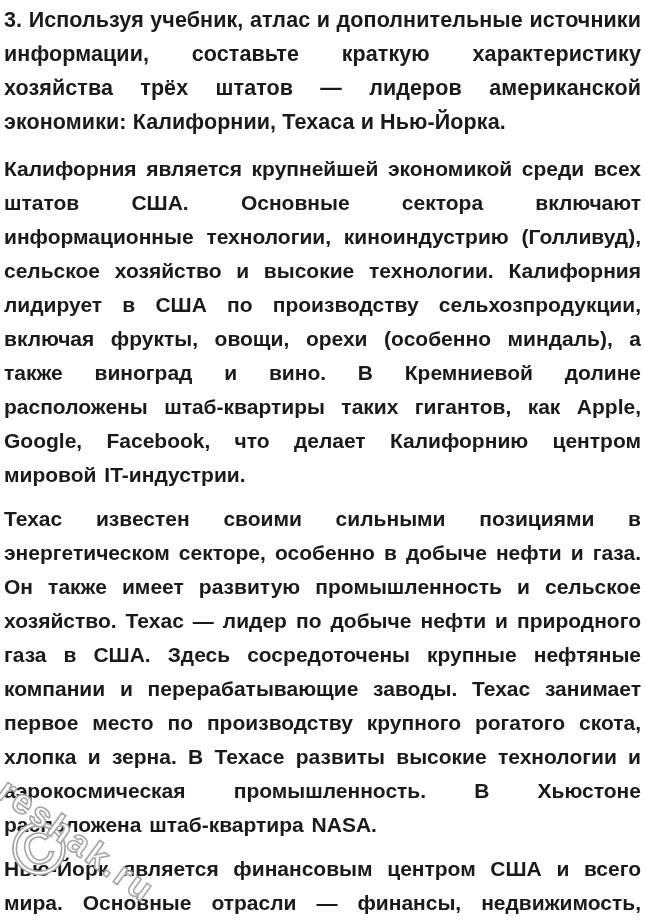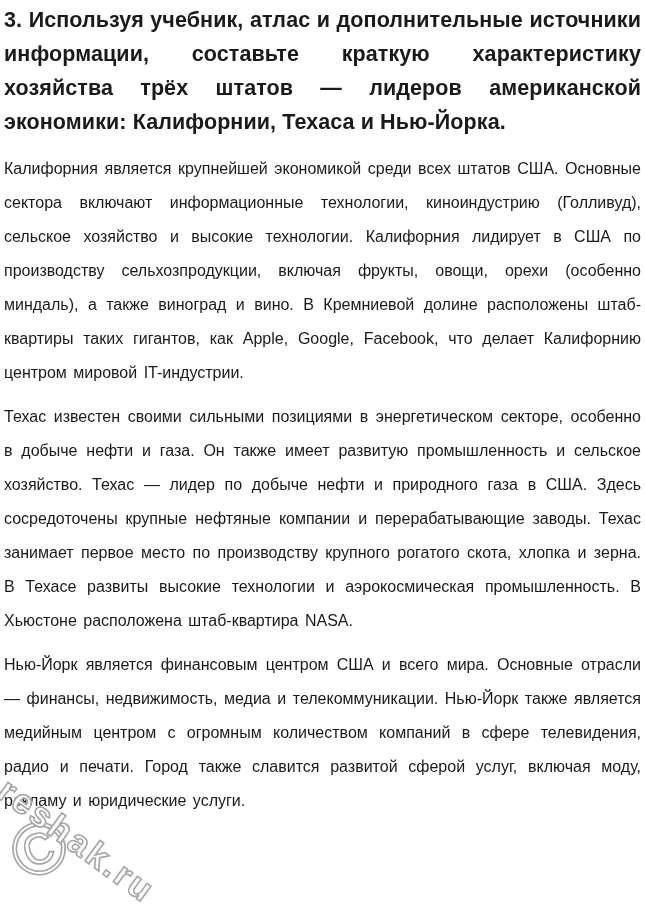--- a/index.html
+++ b/index.html
@@ -28,22 +28,22 @@
     margin: 0 0 13px 0;
     font-size: 21.5px;
     font-weight: 700;
     line-height: 34px;
     text-align: justify;
     text-align-last: left;
     letter-spacing: 0.1px;
   }
   .body-paragraph {
     margin: 0 0 10px 0;
-    font-size: 16px;
-    font-weight: 400;
+    font-size: 21px;
+    font-weight: 700;
     line-height: 34px;
     text-align: justify;
     text-align-last: left;
     word-spacing: 2px;
   }
   
   .watermark {
     position: absolute;
     left: 0;
     top: 768px;

